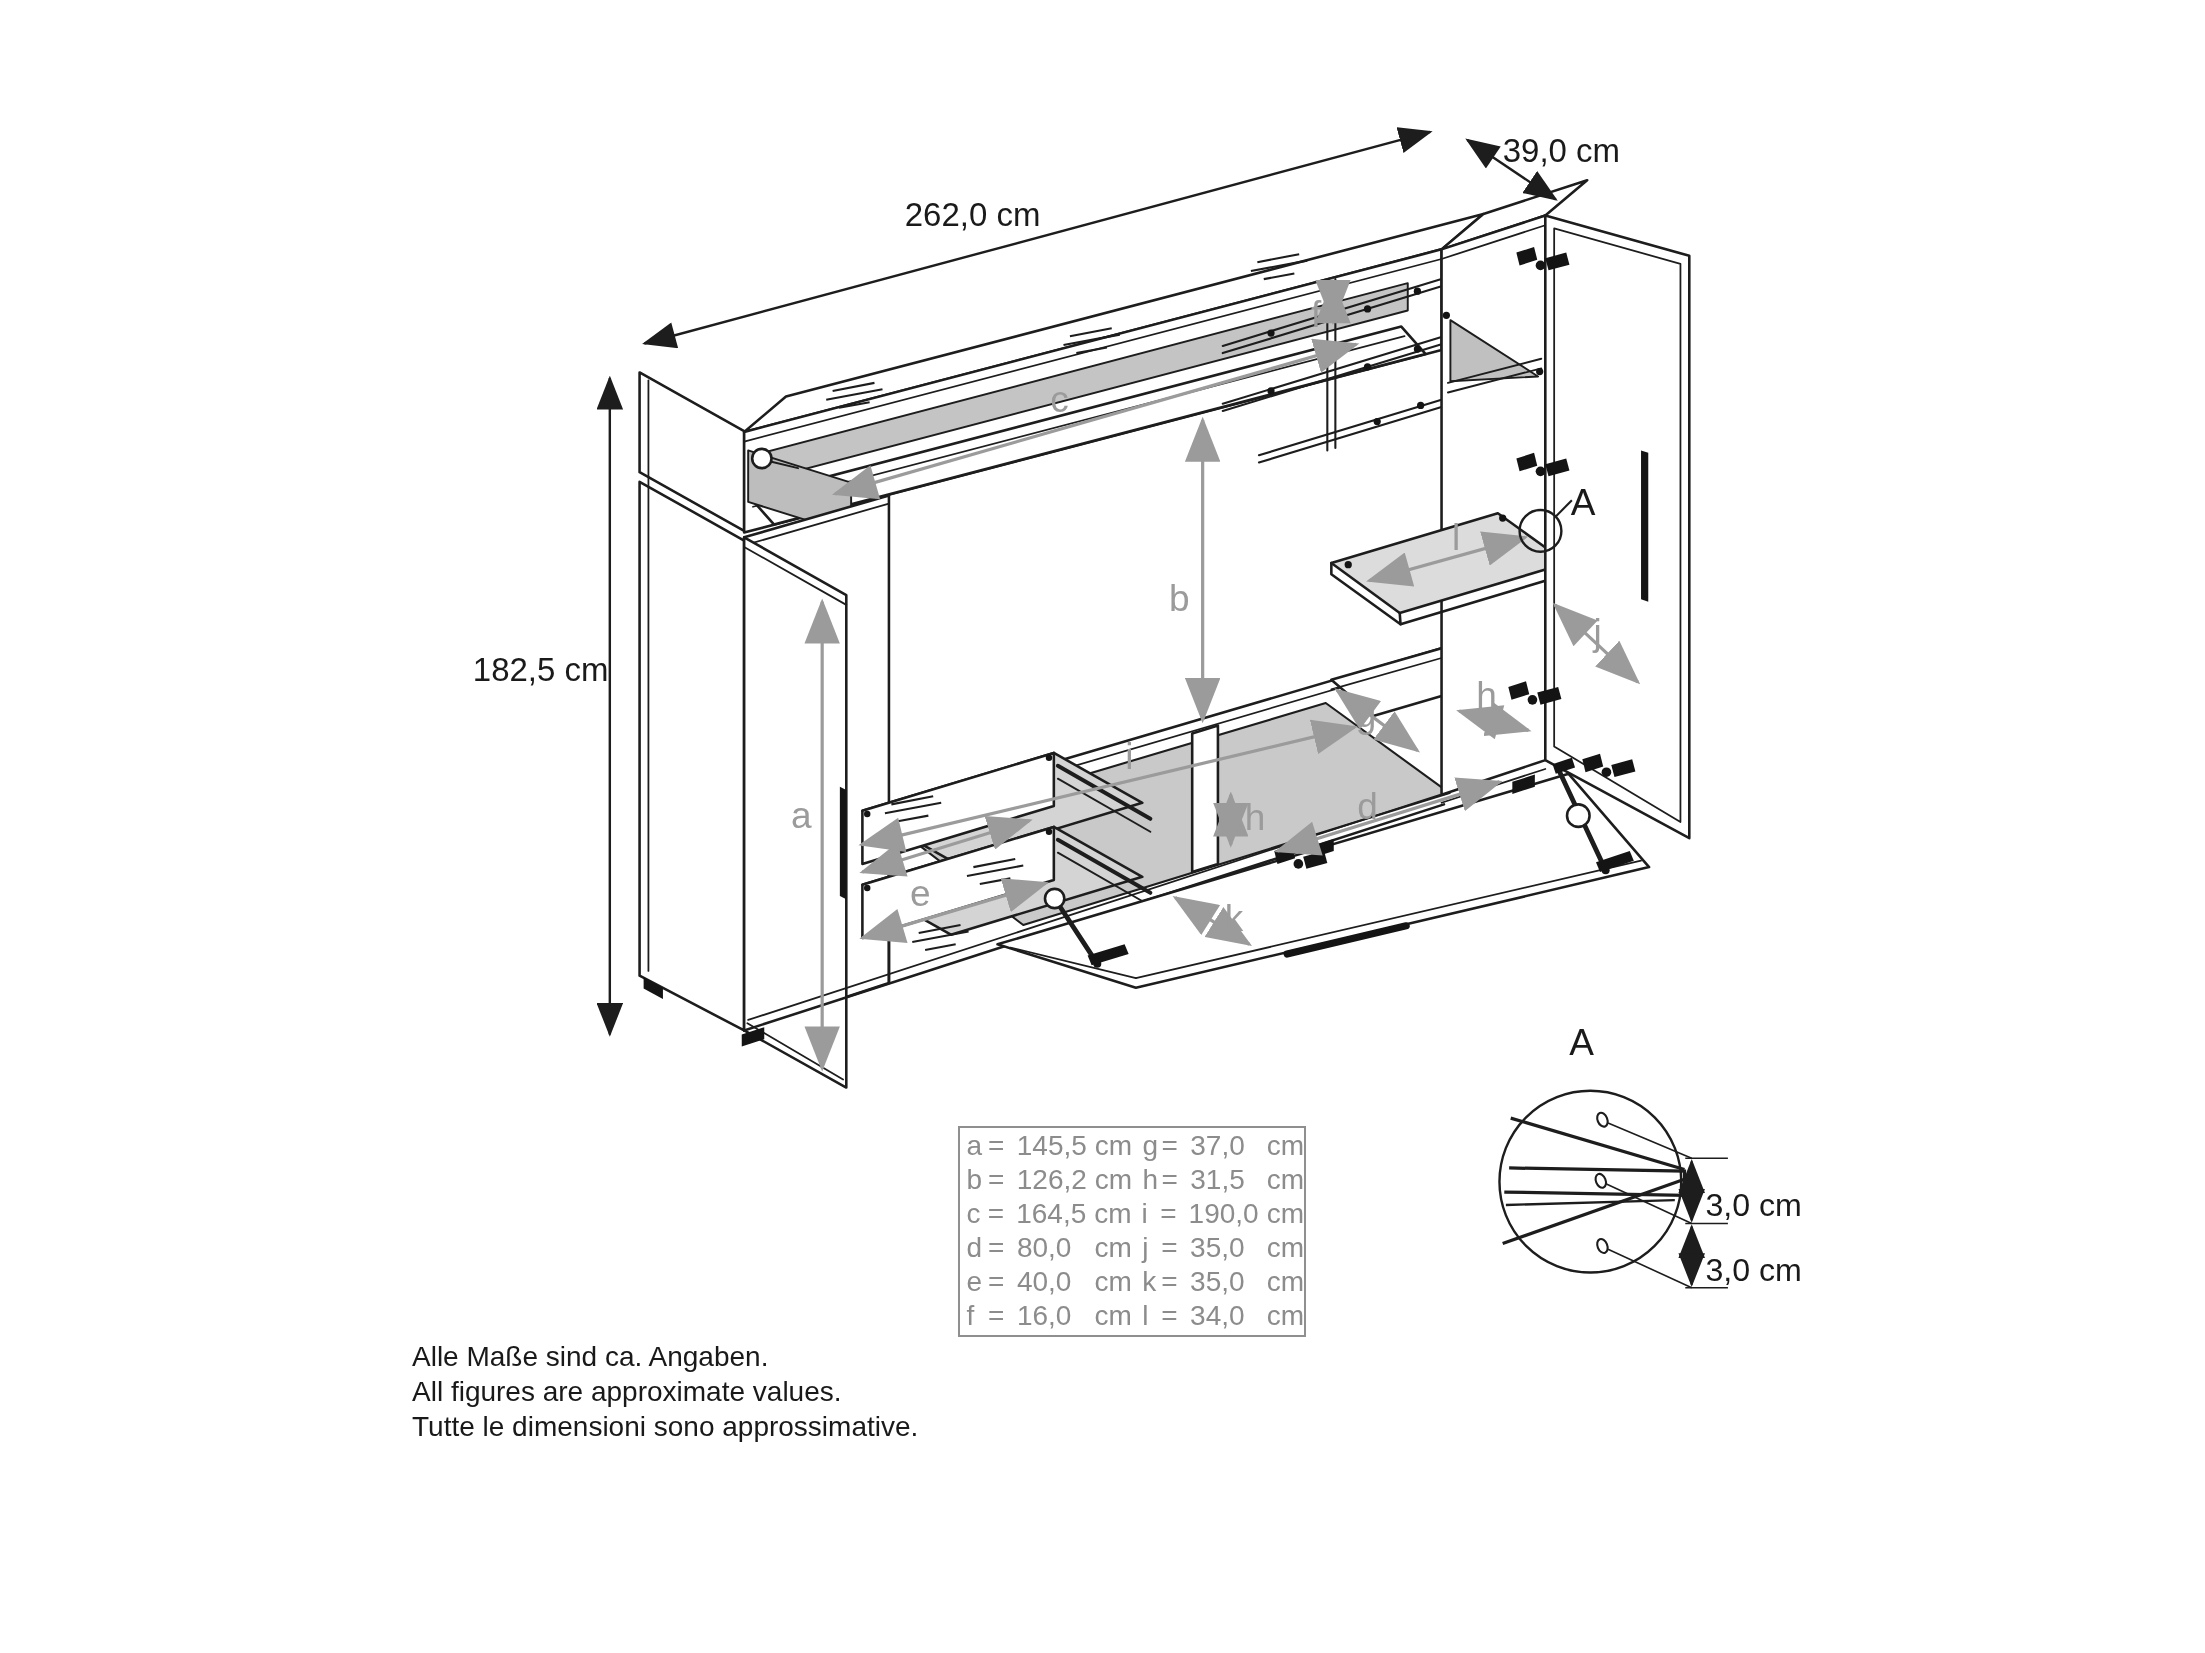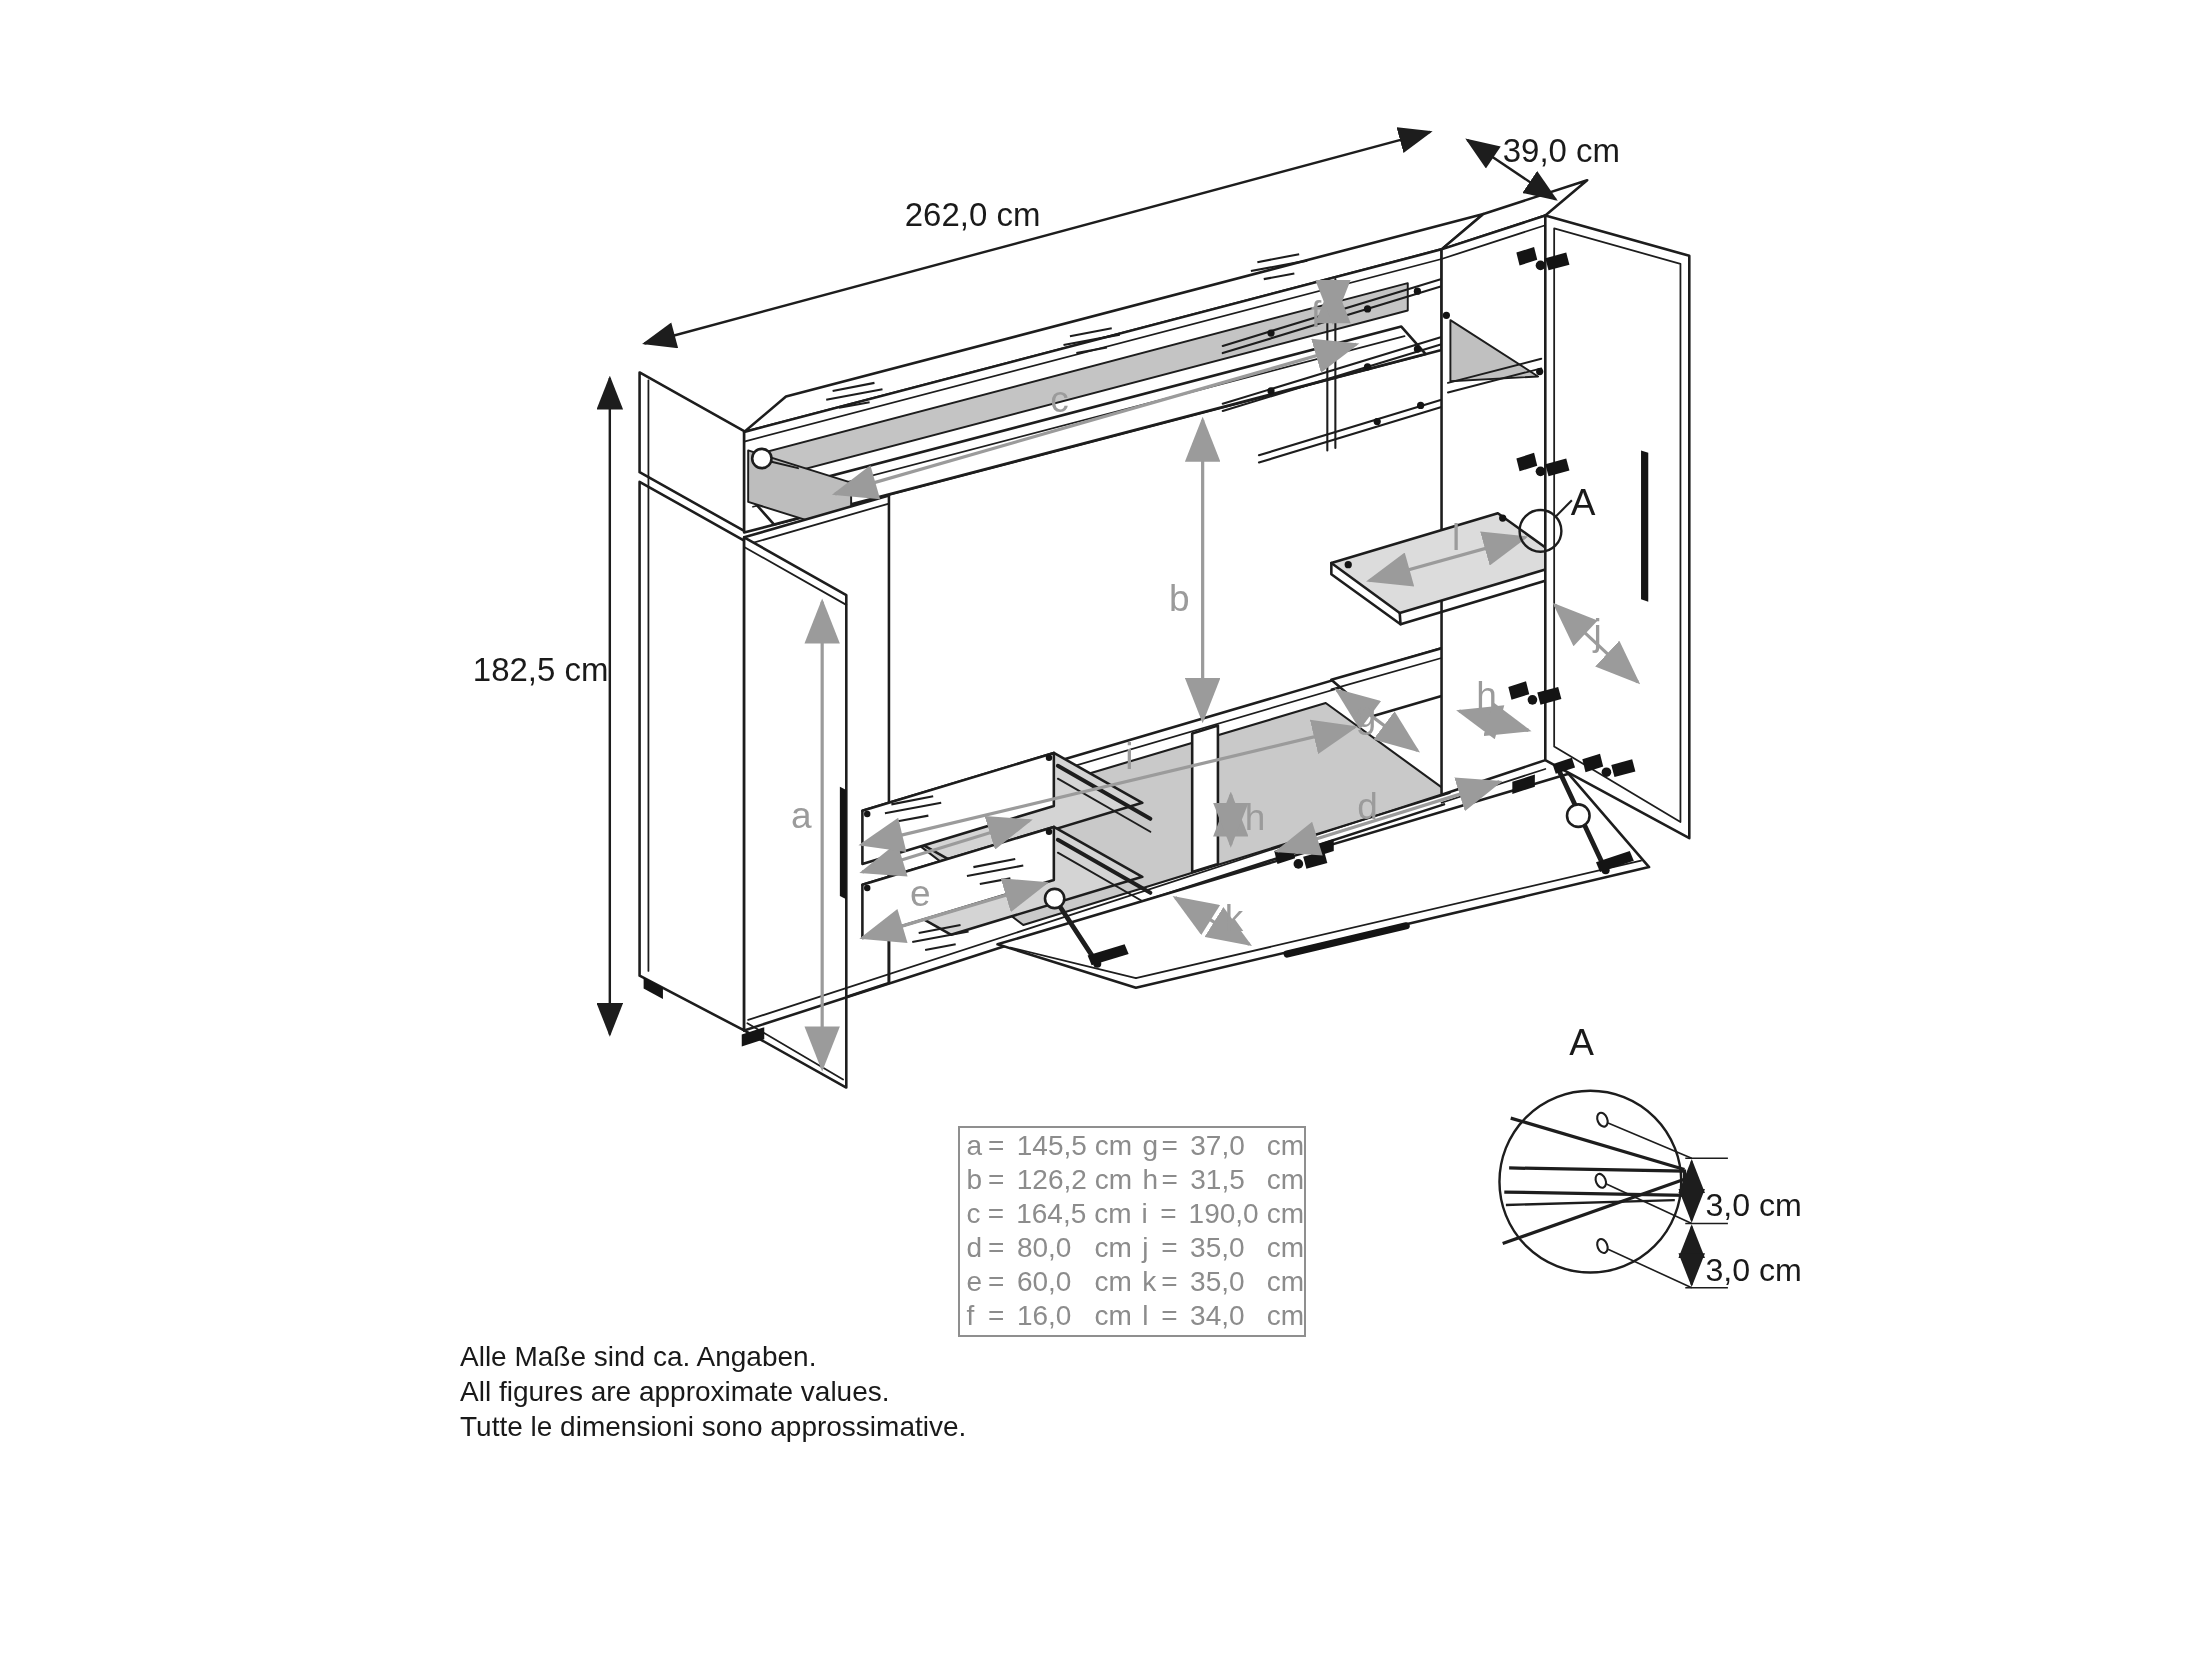--- a/index.html
+++ b/index.html
@@ -20,21 +20,21 @@
   .size-table .k1{width:24px;}
   .size-table .eq{width:32px;}
   .size-table .v1{width:77px;text-align:left;}
   .size-table .u1{width:53px;padding-left:8px;}
   .size-table .k2{width:21px;}
   .size-table .eq2{width:32px;}
   .size-table .v2{width:76px;text-align:left;}
   .size-table .u2{padding-left:8px;}
 
   
-  .notes{position:absolute;left:412px;top:1339px;color:#191919;font-size:28px;line-height:35px;margin-left:48px;}
+  .notes{position:absolute;left:412px;top:1339px;color:#191919;font-size:28px;line-height:35px;}
 </style>
 </head>
 <body>
 
 <div class="canvas">
 
 <svg width="2205" height="1653" viewBox="0 0 2741 2055">
   <defs>
     <marker id="ge" markerWidth="15" markerHeight="11" refX="13" refY="5.5" orient="auto">
       <path d="M0,0 L14,5.5 L0,11 Z" fill="#9b9b9b"></path>
@@ -295,21 +295,21 @@
   <div class="row">
     <span class="k1">b</span><span class="eq">=</span><span class="v1">126,2</span><span class="u1">cm</span><span class="k2">h</span><span class="eq2">=</span><span class="v2">31,5</span><span class="u2">cm</span>
   </div>
   <div class="row">
     <span class="k1">c</span><span class="eq">=</span><span class="v1">164,5</span><span class="u1">cm</span><span class="k2">i</span><span class="eq2">=</span><span class="v2">190,0</span><span class="u2">cm</span>
   </div>
   <div class="row">
     <span class="k1">d</span><span class="eq">=</span><span class="v1">80,0</span><span class="u1">cm</span><span class="k2">j</span><span class="eq2">=</span><span class="v2">35,0</span><span class="u2">cm</span>
   </div>
   <div class="row">
-    <span class="k1">e</span><span class="eq">=</span><span class="v1">60,0</span><span class="u1">cm</span><span class="k2">k</span><span class="eq2">=</span><span class="v2">35,0</span><span class="u2">cm</span>
+    <span class="k1">e</span><span class="eq">=</span><span class="v1">40,0</span><span class="u1">cm</span><span class="k2">k</span><span class="eq2">=</span><span class="v2">35,0</span><span class="u2">cm</span>
   </div>
   <div class="row">
     <span class="k1">f</span><span class="eq">=</span><span class="v1">16,0</span><span class="u1">cm</span><span class="k2">l</span><span class="eq2">=</span><span class="v2">34,0</span><span class="u2">cm</span>
   </div>
 </div>
 
 <div class="notes">
   <div>Alle Maße sind ca. Angaben.</div>
   <div>All figures are approximate values.</div>
   <div>Tutte le dimensioni sono approssimative.</div>

